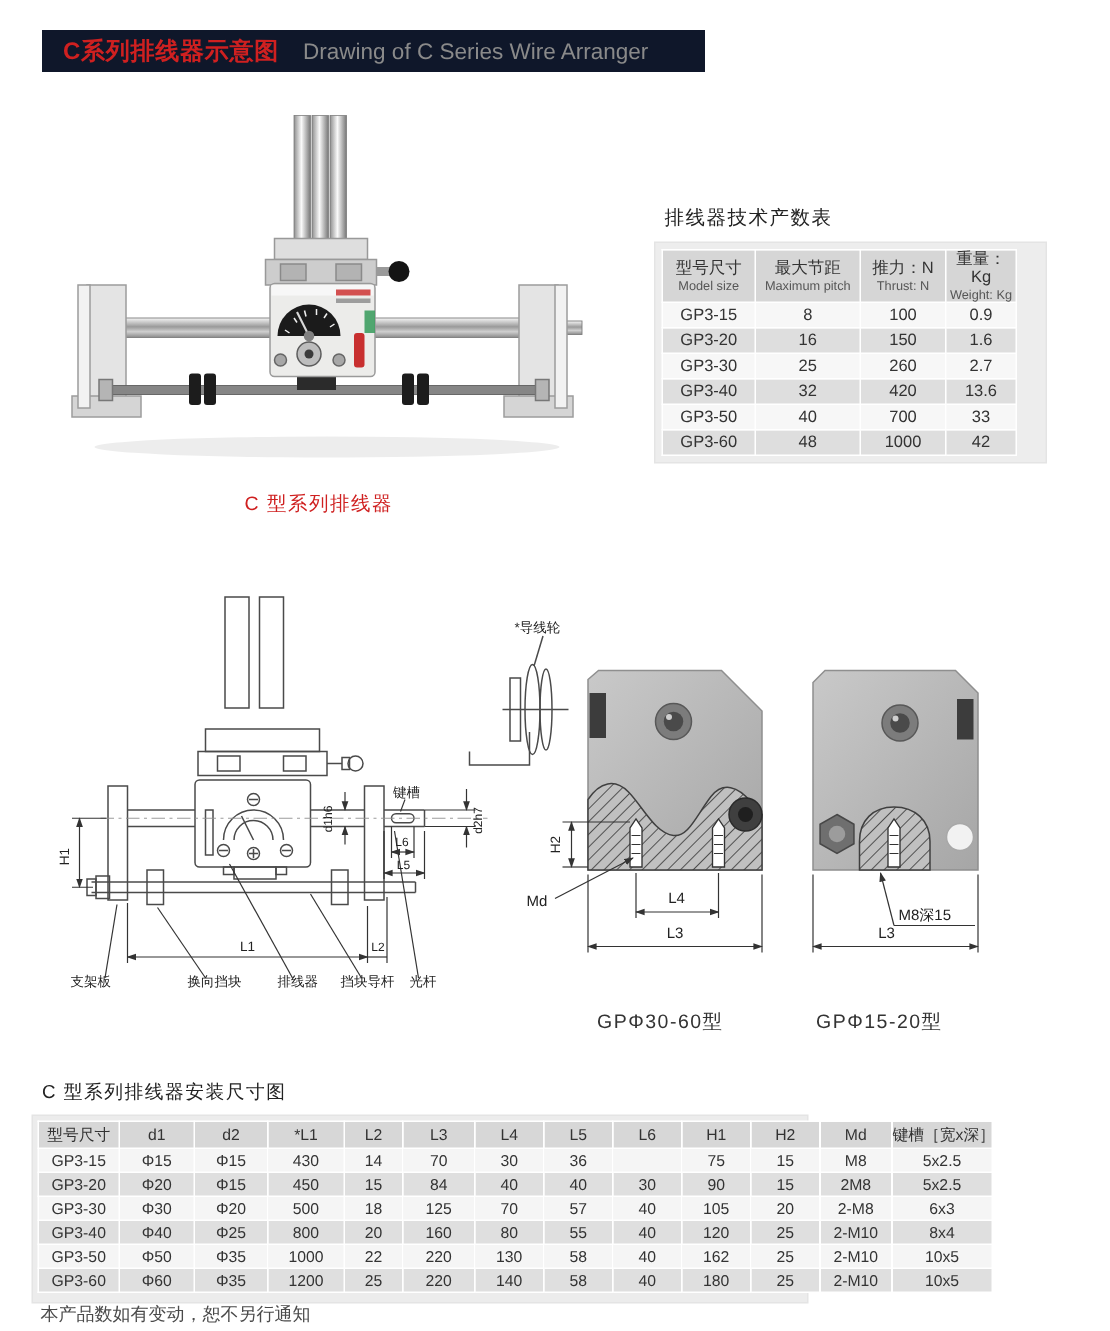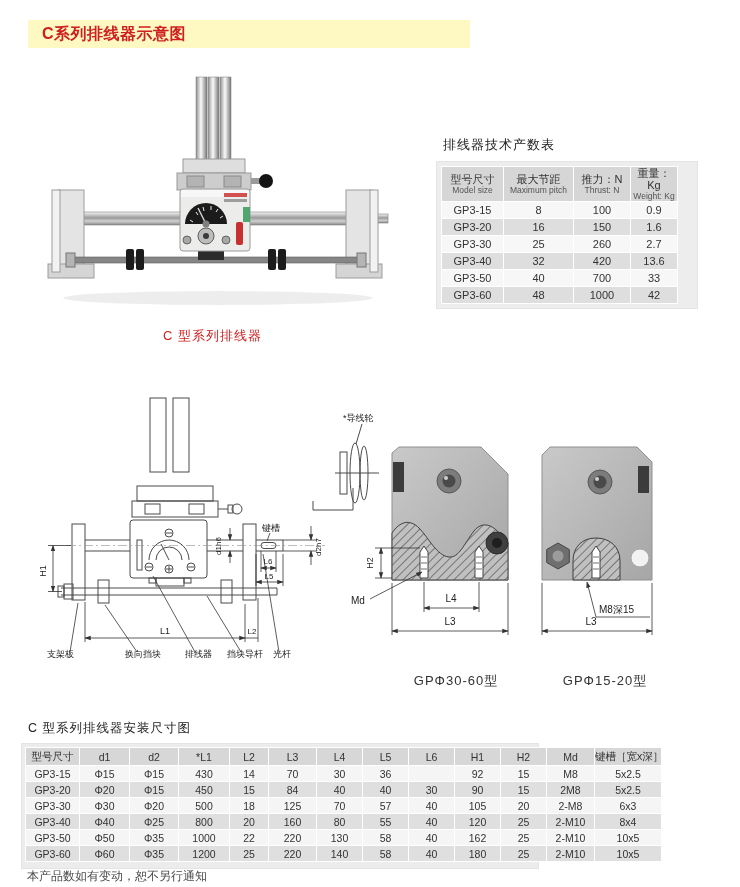--- a/index.html
+++ b/index.html
@@ -3,21 +3,21 @@
 <meta charset="utf-8">
 <style>
   html,body{margin:0;padding:0;}
   body{
     width:740px;height:887px;position:relative;background:#ffffff;
     font-family:"Liberation Sans",sans-serif;color:#333;overflow:hidden;
   }
   .abs{position:absolute;}
   
   .header-bar{
-    left:28px;top:20px;width:442px;height:28px;background:#fef9c3;
+    left:28px;top:20px;width:442px;height:28px;background:#0f172a;
     display:flex;align-items:center;padding-left:14px;box-sizing:border-box;gap:16px;
   }
   .title-cn{color:#cf2020;font-weight:bold;font-size:16px;letter-spacing:.5px;}
   .title-en{color:#8a8a8a;font-size:15px;}
   
   .photo{left:40px;top:72px;width:350px;height:245px;}
   .photo-caption{left:163px;top:327px;color:#cf2020;font-size:13px;letter-spacing:1px;}
   
   .spec{left:405px;top:136px;width:260px;padding-left:32px;}
   .spec-title{font-size:13px;color:#222;margin:0 0 8px 6px;letter-spacing:1px;}
@@ -28,21 +28,21 @@
   }
   table.spec-table thead th{background:#d6d6d6;height:30px;}
   table.spec-table tbody td{height:16px;font-size:11px;}
   table.spec-table tbody tr:nth-child(odd) td{background:#f7f7f7;}
   table.spec-table tbody tr:nth-child(even) td{background:#dedede;}
   .h-cn{font-size:11px;line-height:12px;}
   .h-en{font-size:8.5px;color:#555;line-height:10px;}
   
   .draw1{left:25px;top:390px;width:365px;height:290px;}
   .draw2{left:340px;top:430px;width:400px;height:260px;}
-  .cap{font-size:13px;color:#333;text-align:center;letter-spacing:1px;}
+  .cap{font-size:13px;color:#333;text-align:left;letter-spacing:1px;}
   .cap-left{left:398px;top:672px;width:116px;}
   .cap-right{left:544px;top:672px;width:122px;}
   svg text{font-family:"Liberation Sans",sans-serif;fill:#222;}
   
   .dim-section{left:22px;top:720px;width:516px;}
   .dim-title{font-size:12.5px;color:#222;margin:0 0 7px 6px;letter-spacing:1px;}
   .dim-panel{background:#ececec;padding:3px 3px 6px 3px;box-shadow:0 0 0 1px #e4e4e4;}
   table.dim-table{border-collapse:collapse;table-layout:fixed;width:636px;}
   table.dim-table th,table.dim-table td{
     border:1.5px solid #fff;text-align:center;padding:0;font-weight:normal;
@@ -52,20 +52,21 @@
   table.dim-table tbody td{height:15px;}
   table.dim-table tbody tr:nth-child(odd) td{background:#f5f5f5;}
   table.dim-table tbody tr:nth-child(even) td{background:#dfdfdf;}
   .footer-note{left:27px;top:868px;font-size:12px;color:#4a4a4a;}
 </style>
 </head>
 <body>
 
 <div class="abs header-bar">
   <span class="title-cn">C系列排线器示意图</span>
+  <span class="title-en">Drawing of C Series Wire Arranger</span>
 </div>
 
 <div class="abs photo">
 <svg width="350" height="245" viewBox="0 0 350 245">
   <defs>
     <linearGradient id="chromeH" x1="0" y1="0" x2="0" y2="1">
       <stop offset="0" stop-color="#f6f6f6"></stop>
           <stop offset="0.45" stop-color="#9a9a9a"></stop>
       <stop offset="0.7" stop-color="#cfcfcf"></stop>
           <stop offset="1" stop-color="#8a8a8a"></stop>
@@ -459,21 +460,21 @@
           <tr>
             <td>GP3-15</td>
             <td>Φ15</td>
             <td>Φ15</td>
             <td>430</td>
             <td>14</td>
             <td>70</td>
             <td>30</td>
             <td>36</td>
             <td></td>
-            <td>92</td>
+            <td>75</td>
             <td>15</td>
             <td>M8</td>
             <td>5x2.5</td>
           </tr>
           <tr>
             <td>GP3-20</td>
             <td>Φ20</td>
             <td>Φ15</td>
             <td>450</td>
             <td>15</td>

